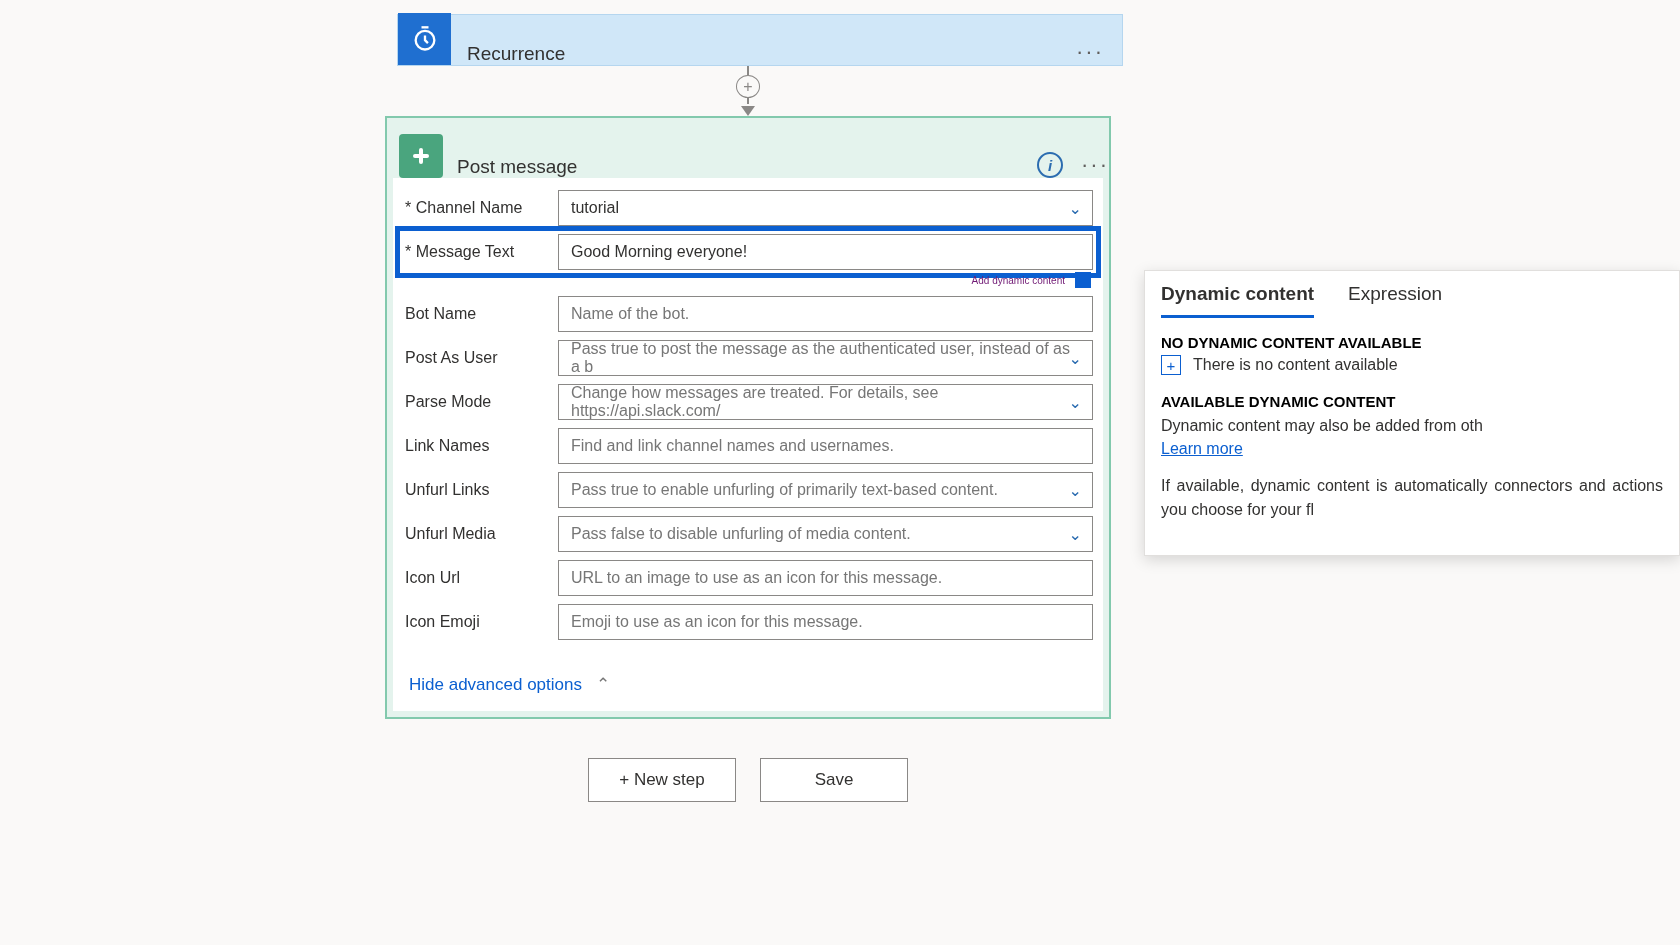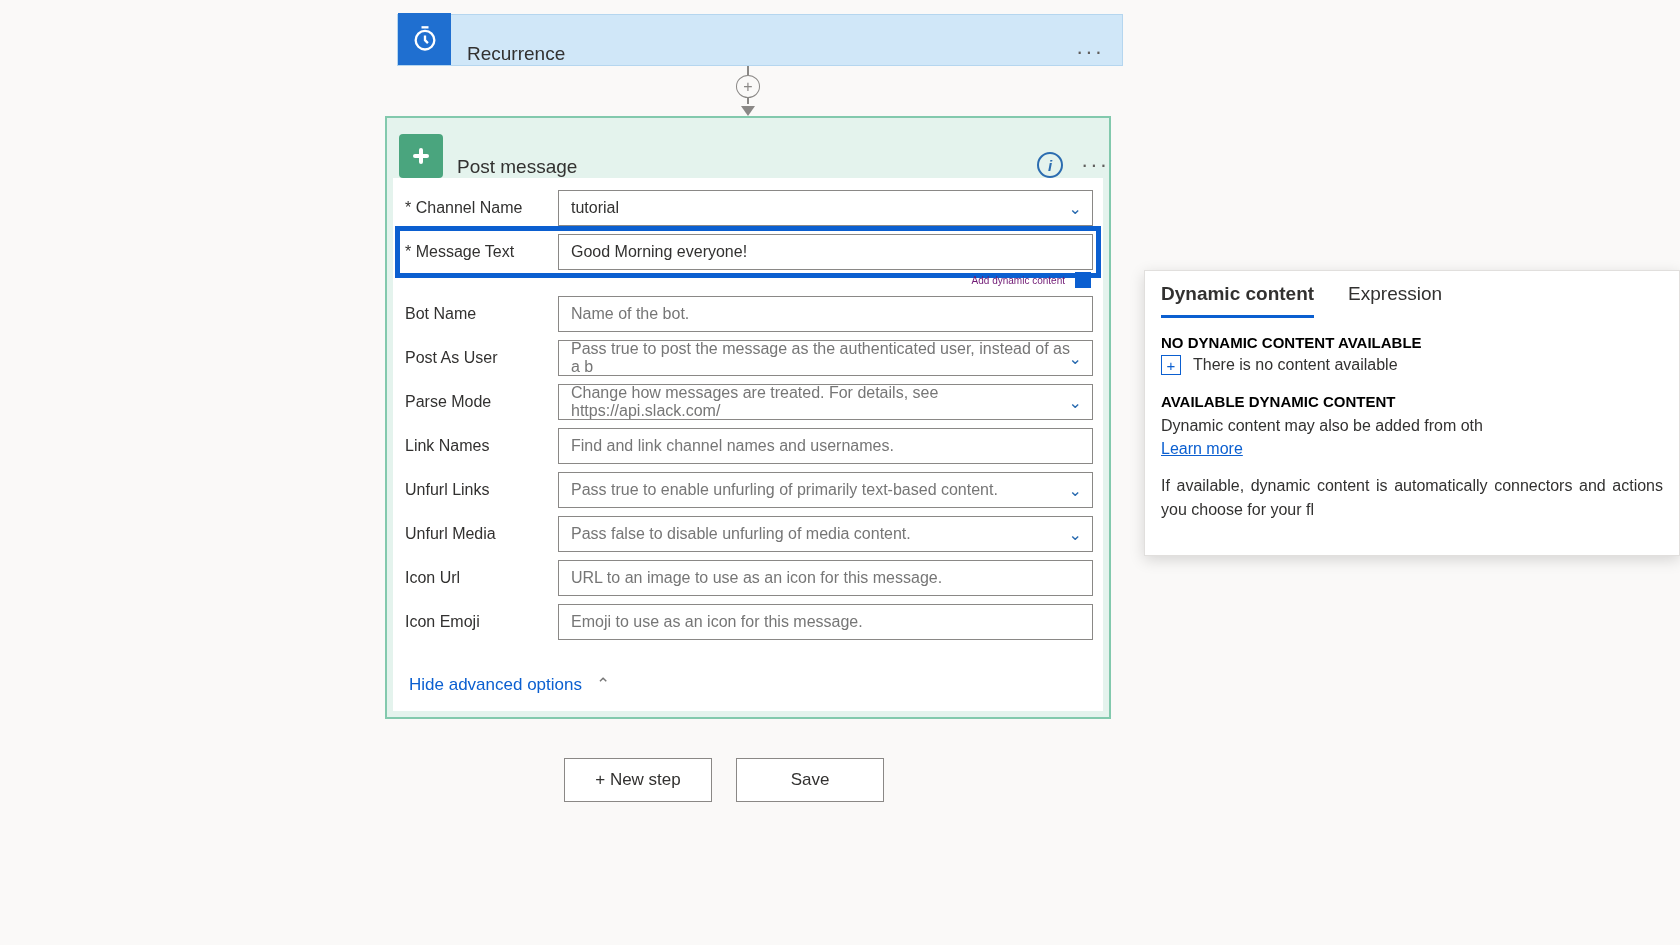--- a/index.html
+++ b/index.html
@@ -219,21 +219,21 @@
     padding-left: 6px;
   }
   .hide-adv .chev-up {
     margin-left: 14px;
     color: #767676;
   }
 
   
   .footer-btns {
     position: absolute;
-    left: 564px;
+    left: 588px;
     top: 758px;
     display: flex;
     gap: 24px;
   }
   .btn {
     height: 44px;
     border: 1px solid #8a8886;
     background: #fff;
     font-size: 17px;
     color: #323130;

